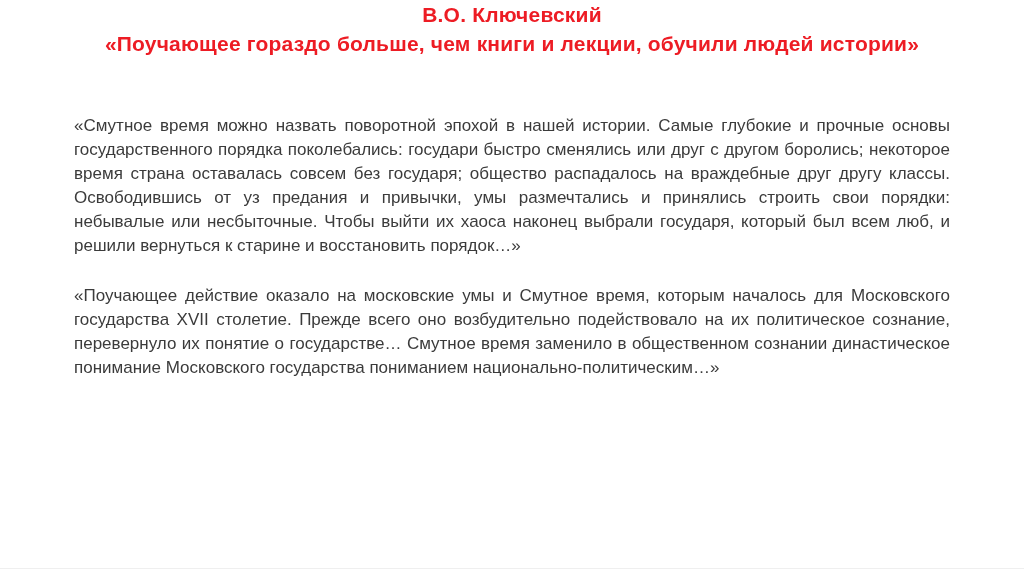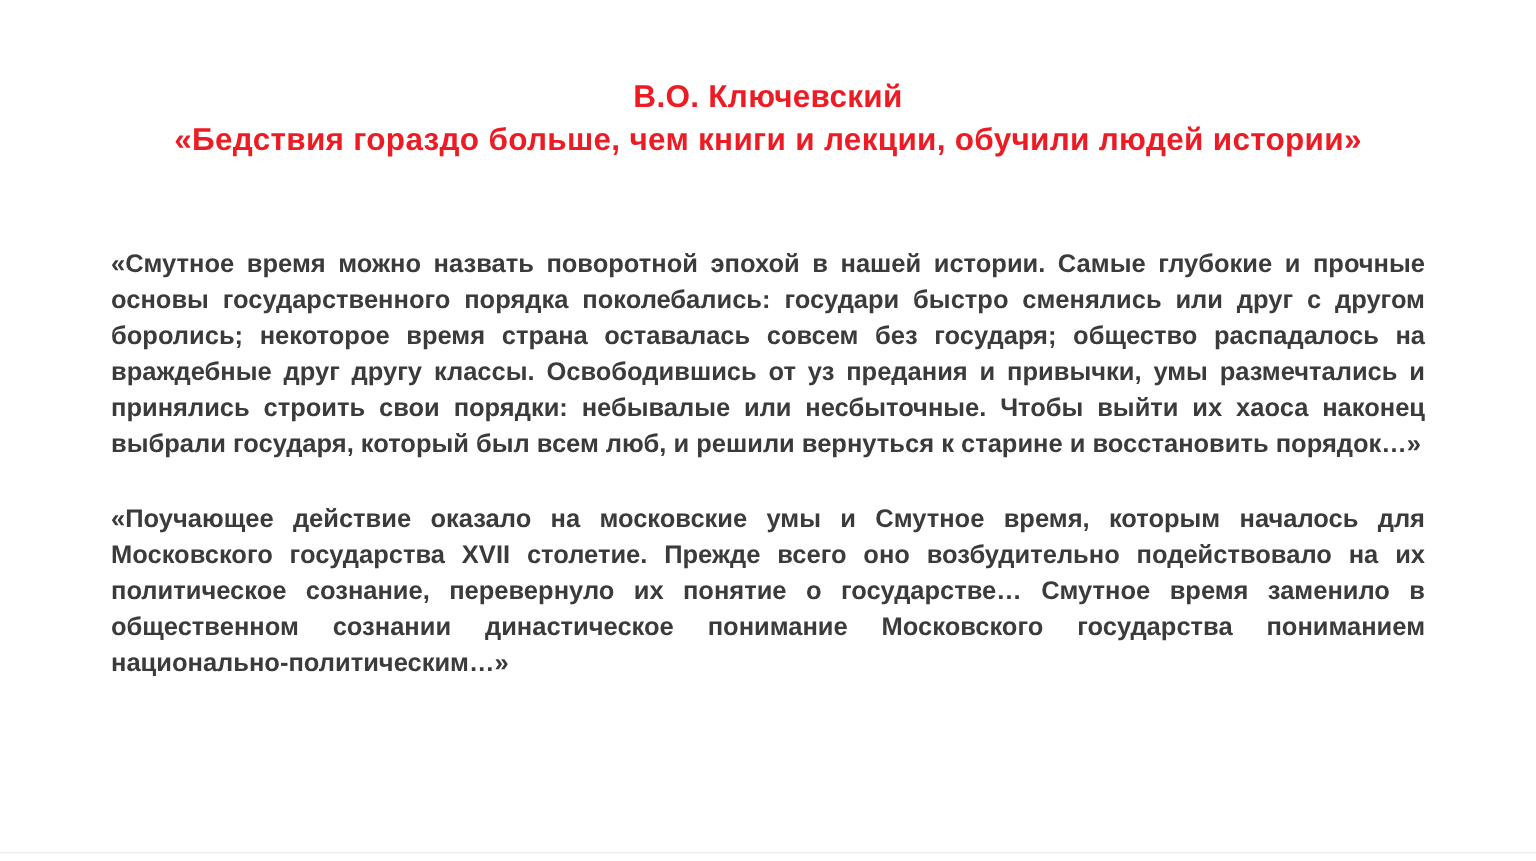--- a/index.html
+++ b/index.html
@@ -18,53 +18,51 @@
   }
   .slide-bottom-edge {
     position: absolute;
     left: 0;
     bottom: 5px;
     width: 100%;
     height: 1px;
     background: #efefef;
   }
   .title-block {
-    padding-top: 50px;
     text-align: center;
   }
   .title-line {
     color: #ed1c24;
     font-weight: bold;
     font-size: 21px;
     line-height: 29px;
     letter-spacing: 0.2px;
   }
   .body-block {
     margin: 56px 74px 0 74px;
   }
   .quote-paragraph {
     color: #3b3b3b;
     font-size: 17px;
     line-height: 24px;
     text-align: justify;
     margin: 0 0 26px 0;
-    font-weight: bold;
   }
   .quote-paragraph:last-child {
     margin-bottom: 0;
   }
 </style>
 </head>
 <body>
 
 <div class="slide">
 
   <div class="title-block">
     <div class="title-line">В.О. Ключевский</div>
-    <div class="title-line">«Бедствия гораздо больше, чем книги и лекции, обучили людей истории»</div>
+    <div class="title-line">«Поучающее гораздо больше, чем книги и лекции, обучили людей истории»</div>
   </div>
 
   <div class="body-block">
     <p class="quote-paragraph">«Смутное время можно назвать поворотной эпохой в нашей истории. Самые глубокие и прочные основы государственного порядка поколебались: государи быстро сменялись или друг с другом боролись; некоторое время страна оставалась совсем без государя; общество распадалось на враждебные друг другу классы. Освободившись от уз предания и привычки, умы размечтались и принялись строить свои порядки: небывалые или несбыточные. Чтобы выйти их хаоса наконец выбрали государя, который был всем люб, и решили вернуться к старине и восстановить порядок…»</p>
     <p class="quote-paragraph">«Поучающее действие оказало на московские умы и Смутное время, которым началось для Московского государства XVII столетие. Прежде всего оно возбудительно подействовало на их политическое сознание, перевернуло их понятие о государстве… Смутное время заменило в общественном сознании династическое понимание Московского государства пониманием национально-политическим…»</p>
   </div>
 
   <div class="slide-bottom-edge"></div>
 
 </div>

